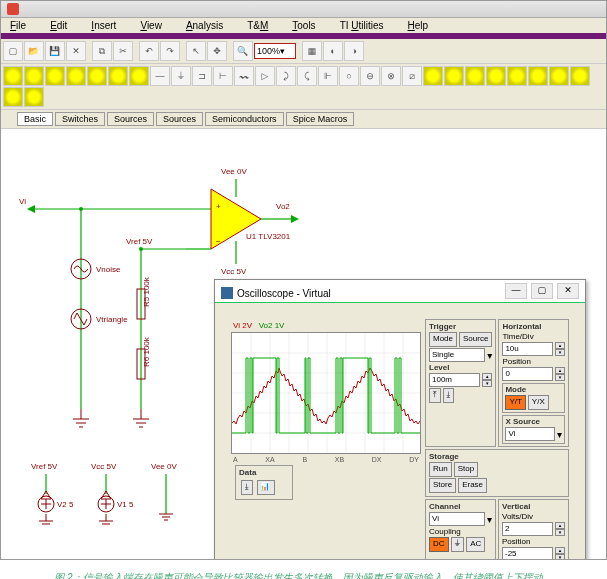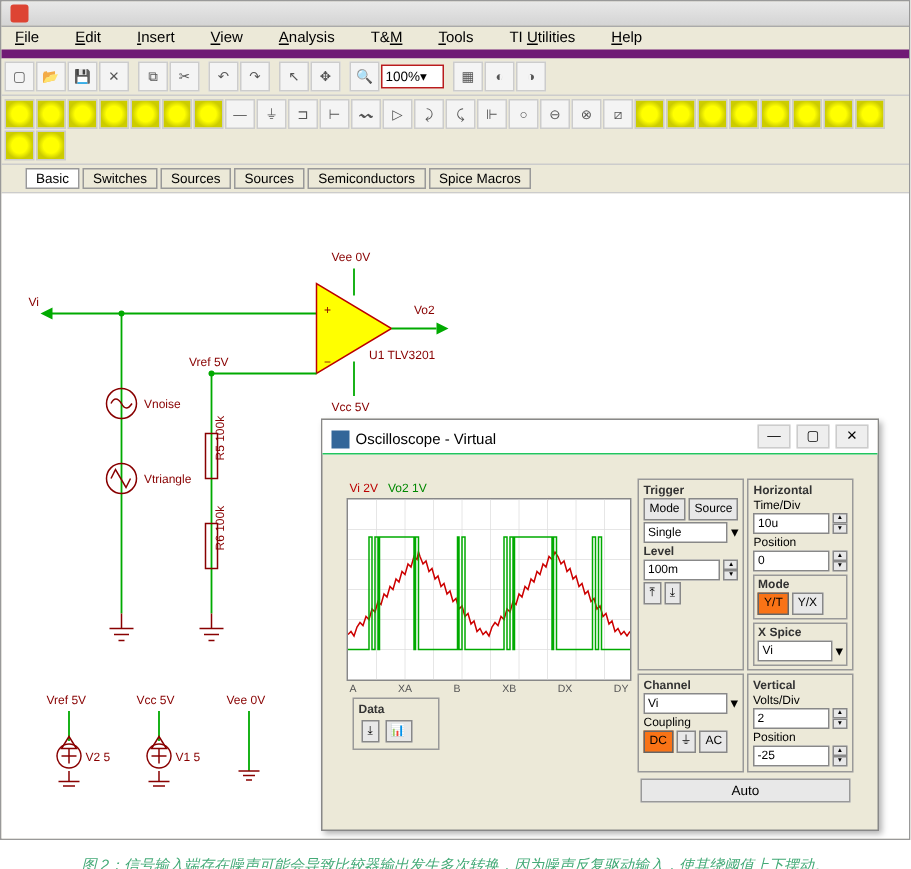--- a/index.html
+++ b/index.html
@@ -315,26 +315,39 @@
                   </div>
                 </div>
               <div class="pgroup" style="margin-top:2px;padding:1px 2px">
                 <div class="ptitle">Mode</div>
                 <div class="prow">
                     <span class="pbtn act">Y/T</span>
                     <span class="pbtn">Y/X</span>
                   </div>
               </div>
               <div class="pgroup" style="margin-top:2px;padding:1px 2px">
-                <div class="ptitle">X Spice</div>
+                <div class="ptitle">X Source</div>
                 <div class="prow">
                     <span class="pinput">Vi</span>
                     <span>▾</span>
                   </div>
               </div>
+            </div>
+          </div>
+          <div style="display:flex;gap:2px">
+            <div class="pgroup" style="flex:1">
+              <div class="ptitle">Storage</div>
+              <div class="prow">
+                  <span class="pbtn">Run</span>
+                  <span class="pbtn">Stop</span>
+                </div>
+              <div class="prow">
+                  <span class="pbtn">Store</span>
+                  <span class="pbtn">Erase</span>
+                </div>
             </div>
           </div>
           <div style="display:flex;gap:2px">
             <div class="pgroup" style="flex:1">
               <div class="ptitle">Channel</div>
               <div class="prow">
                   <span class="pinput">Vi</span>
                   <span>▾</span>
                 </div>
               <div style="font-size:8px">Coupling</div>

